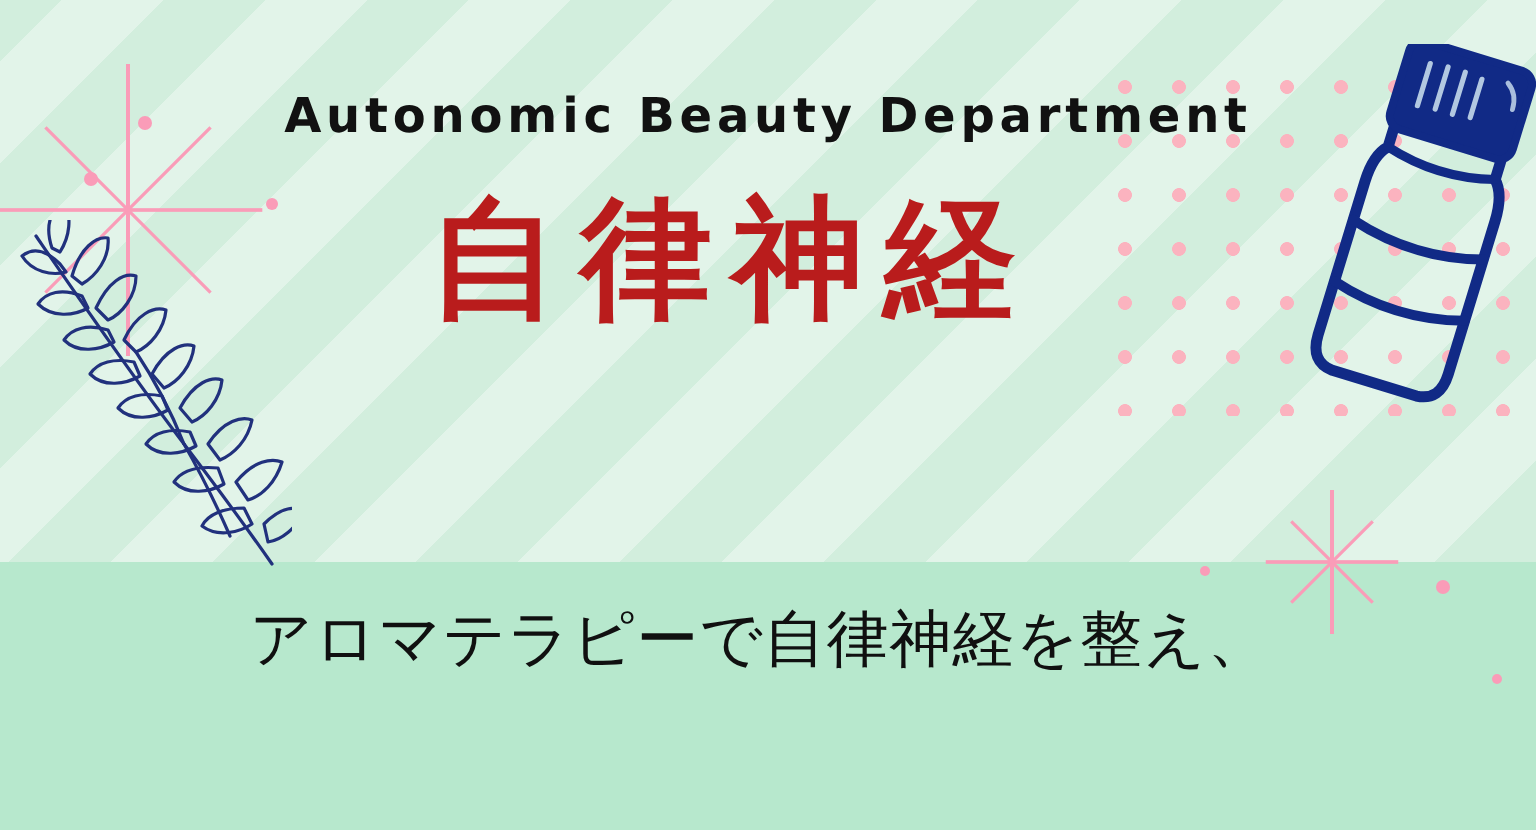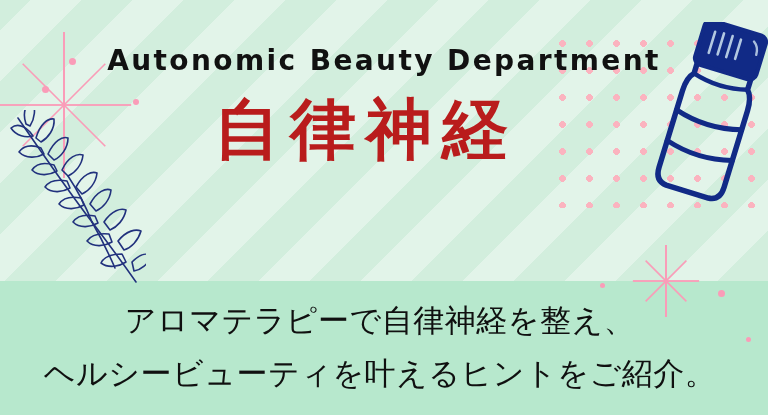--- a/index.html
+++ b/index.html
@@ -63,21 +63,21 @@
   .dot{position:absolute;border-radius:50%;background:#fa9cb8;}
 
   
   .herb{position:absolute;left:-4px;top:110px;width:150px;height:185px;}
   .bottle{position:absolute;left:648px;top:22px;width:124px;height:190px;}
 
   
   .eyebrow{
     position:absolute;left:0;top:44px;width:768px;
     text-align:center;
-    font-size:28px;font-weight:bold;
+    font-size:24px;font-weight:bold;
     letter-spacing:2.4px;
     color:#111111;
     font-family:"DejaVu Sans","Liberation Sans",sans-serif;
     white-space:nowrap;
   }
   .headline{
     position:absolute;left:0;width:732px;text-align:center;
     color:#b91c1c;
     font-weight:bold;
     font-family:"DejaVu Sans","Liberation Sans",sans-serif;
@@ -178,15 +178,14 @@
           <line x1="69" y1="12" x2="69" y2="32"></line>
         </g>
         <path d="M82 10 Q88 14 88 22" fill="none" stroke="#cfe4f2" stroke-width="2.4" stroke-linecap="round" opacity="0.8"></path>
       </g>
     </svg>
   </div>
 
   <div class="eyebrow">Autonomic Beauty Department</div>
   <div class="headline headline-1">自律神経</div>
   <div class="subtitle subtitle-1">アロマテラピーで自律神経を整え、</div>
-  <div class="subtitle subtitle-2">ヘルシービューティを叶えるヒントをご紹介。</div>
 
 </div>
 
 </body></html>

